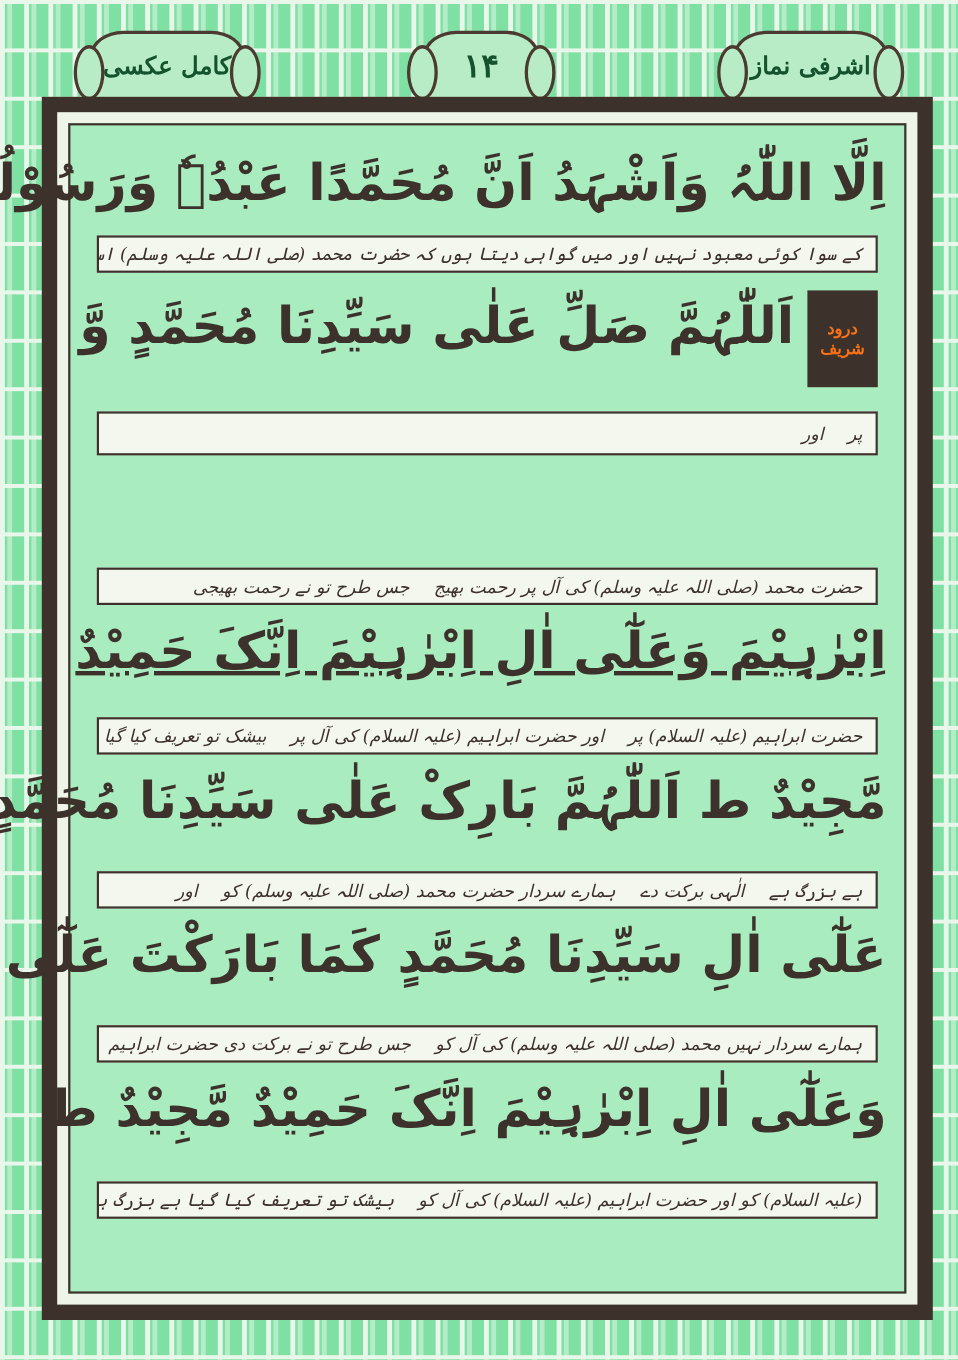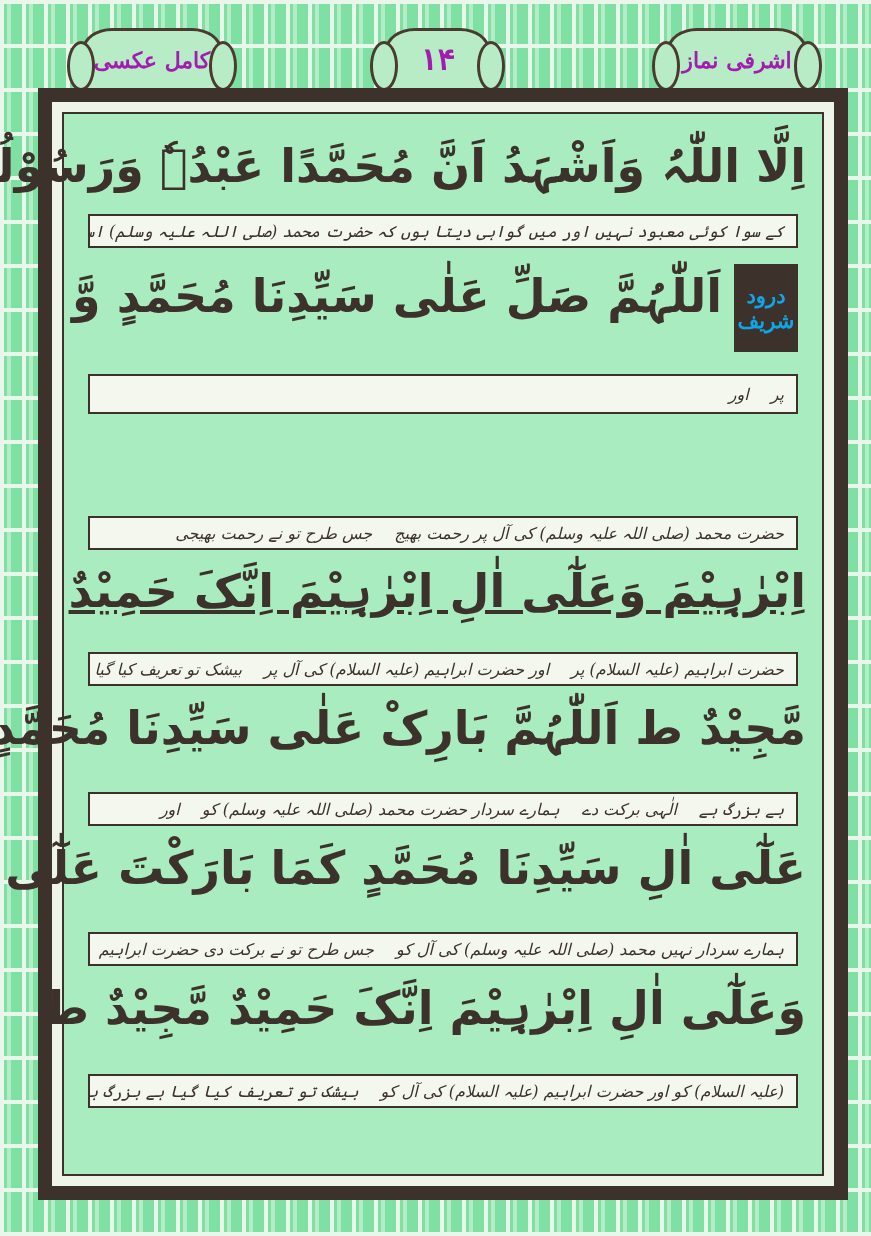--- a/index.html
+++ b/index.html
@@ -18,33 +18,33 @@
     background-size: 22px 44px;
     background-position: 11px 22px;
     opacity: .5;
   }
   .cartouche {
     position: absolute; top: 28px; height: 64px;
     background: #b8ecc6;
     border: 3px solid #4a3a30;
     border-radius: 30px 30px 6px 6px / 22px 22px 6px 6px;
     display: flex; align-items: center; justify-content: center;
-    direction: rtl; color: #a21caf;
+    direction: rtl; color: #14532d;
     font-family: "DejaVu Serif", serif; font-weight: bold;
     box-sizing: border-box;
   }
   .cartouche::before, .cartouche::after {
     content: ""; position: absolute; top: 10px; width: 22px; height: 44px;
     border: 3px solid #4a3a30; border-radius: 50%;
     background: #b8ecc6;
   }
   .cartouche::before { left: -18px; }
   .cartouche::after { right: -18px; }
   #c-left { left: 82px; width: 140px; font-size: 22px; }
-  #c-mid { left: 385px; width: 105px; font-size: 30px; font-family: Liberation Mono, monospace; }
+  #c-mid { left: 385px; width: 105px; font-size: 30px; }
   #c-right { left: 667px; width: 140px; font-size: 22px; }
 
   .frame {
     position: absolute; left: 38px; top: 88px; width: 810px; height: 1112px;
     background: #3d322b; box-sizing: border-box;
   }
   .frame-gap {
     position: absolute; left: 14px; top: 14px; right: 14px; bottom: 14px;
     background: #eef5e8;
   }
@@ -63,24 +63,24 @@
     position: absolute; left: 24px; right: 24px; height: 34px;
     background: #f3f7ee; border: 2px solid #3d322b; box-sizing: border-box;
     direction: rtl; display: flex; align-items: center;
     padding: 0 12px; white-space: nowrap; overflow: hidden;
     font-family: "DejaVu Serif", serif; font-style: italic;
     font-size: 16px; color: #3d322b;
   }
   .trans .seg { margin-left: 22px; }
   .label-box {
     position: absolute; right: 24px; top: 150px; width: 64px; height: 88px;
-    background: #3d322b; color: #0ea5e9;
+    background: #3d322b; color: #f97316;
     display: flex; align-items: center; justify-content: center;
     direction: rtl; text-align: center;
-    font-family: "DejaVu Serif", serif; font-weight: bold; font-size: 21px;
+    font-family: "DejaVu Serif", serif; font-weight: bold; font-size: 15px;
     line-height: 1.2;
   }
 </style>
 </head>
 <body>
 
 <div class="bricks-offset"></div>
 
 <div class="cartouche" id="c-left">
   <span>کامل عکسی</span>

